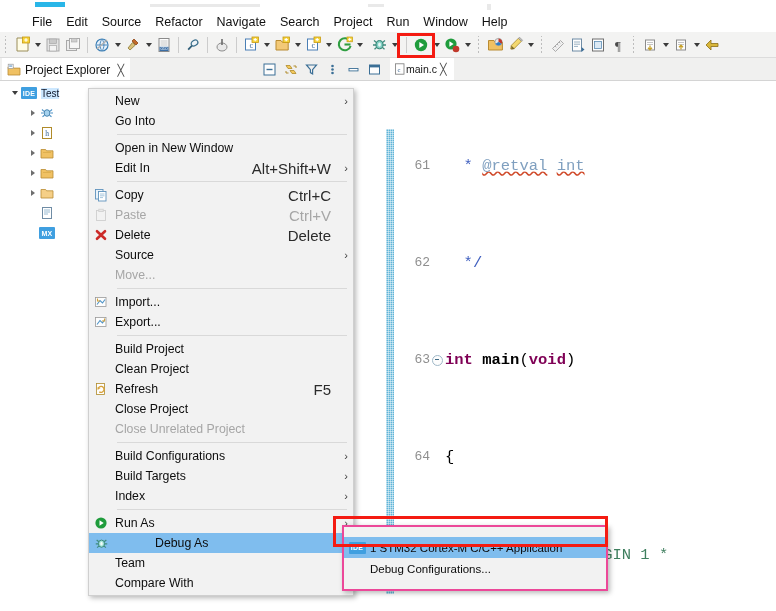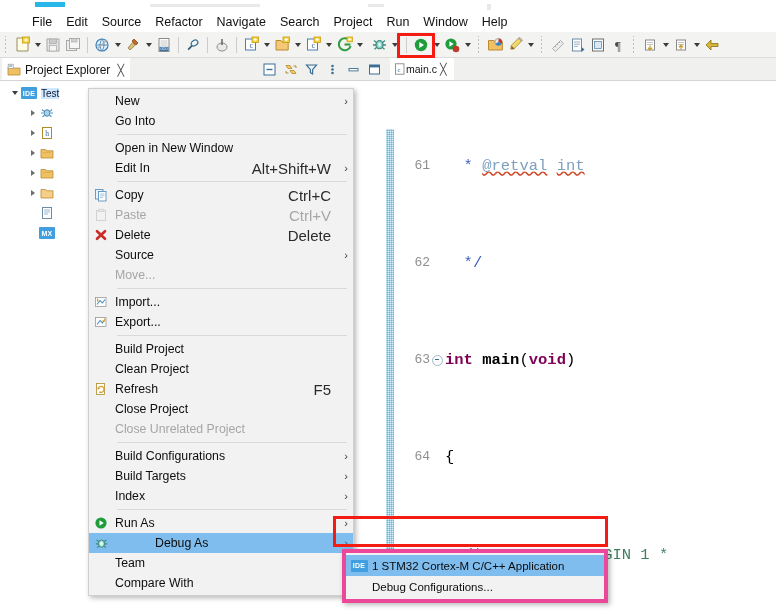--- a/index.html
+++ b/index.html
@@ -268,26 +268,25 @@
     text-align: center; line-height: 20px;
   }
   .ctx-sep {
     height: 1px; background: #d9d9d9; margin: 3px 6px 3px 28px;
   }
 
   
   .submenu {
     position: absolute; left: 342px; top: 525px; width: 266px;
     background: #f2f2f2;
-    border: 4px solid #ec4899;
+    border: 2px solid #ec4899;
     box-shadow: 2px 2px 5px rgba(0,0,0,0.28);
     z-index: 50;
-    padding: 2px 0;
+    padding: 10px 0;
     box-sizing: border-box;
-    margin-top: 24px;
   }
   .sub-row {
     display: flex; align-items: center; height: 21px;
     box-sizing: border-box;
   }
   .sub-row.hl { background: #7fbdee; }
   .sub-ico { width: 26px; height: 21px; display: flex; align-items: center; justify-content: center; flex: 0 0 auto; }
   .sub-lbl { font-size: 11.5px; color: #0b0b0b; white-space: nowrap; }
 
   .x-glyph { font-size: 11px; line-height: 1; }

